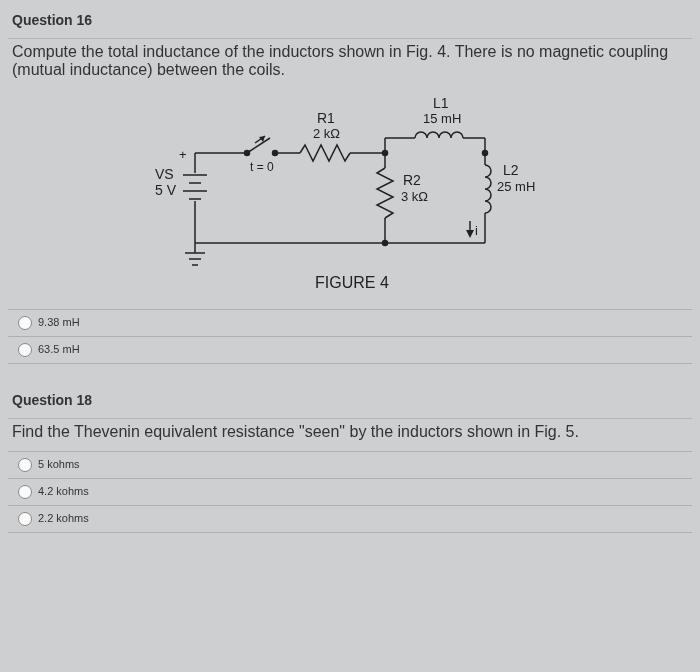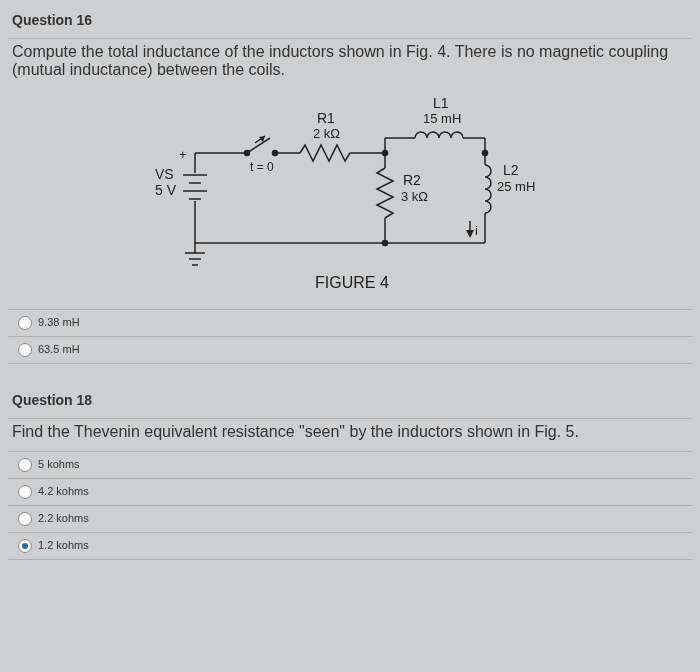--- a/index.html
+++ b/index.html
@@ -171,19 +171,15 @@
       <span>5 kohms</span>
     </div>
     <div class="option-row">
       <span class="radio"></span>
       <span>4.2 kohms</span>
     </div>
     <div class="option-row">
       <span class="radio"></span>
       <span>2.2 kohms</span>
     </div>
-    <div class="option-row">
-      <span class="radio selected"></span>
-      <span>1.2 kohms</span>
-    </div>
   </div>
 
 </div>
 
 </body></html>

